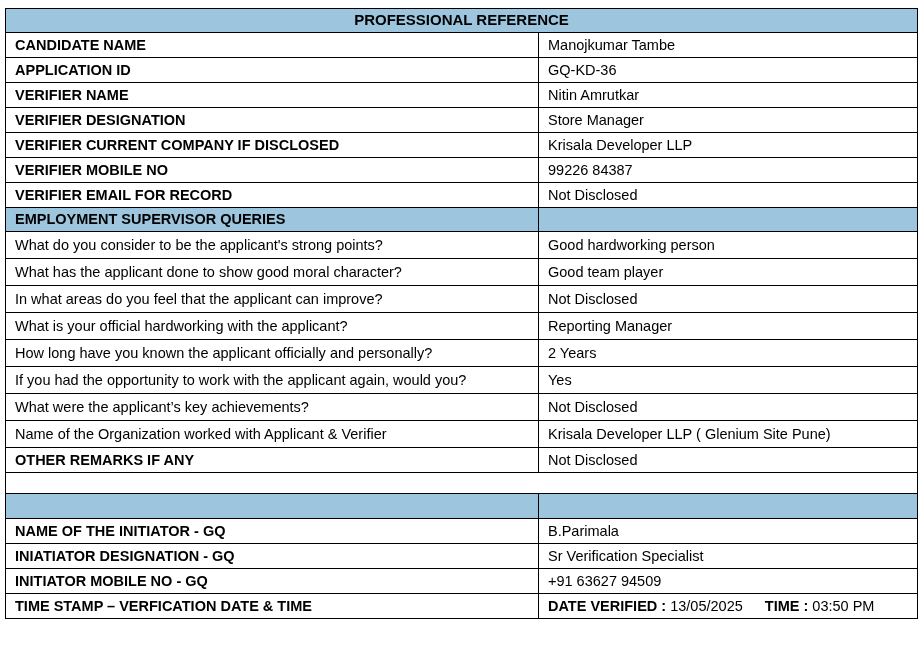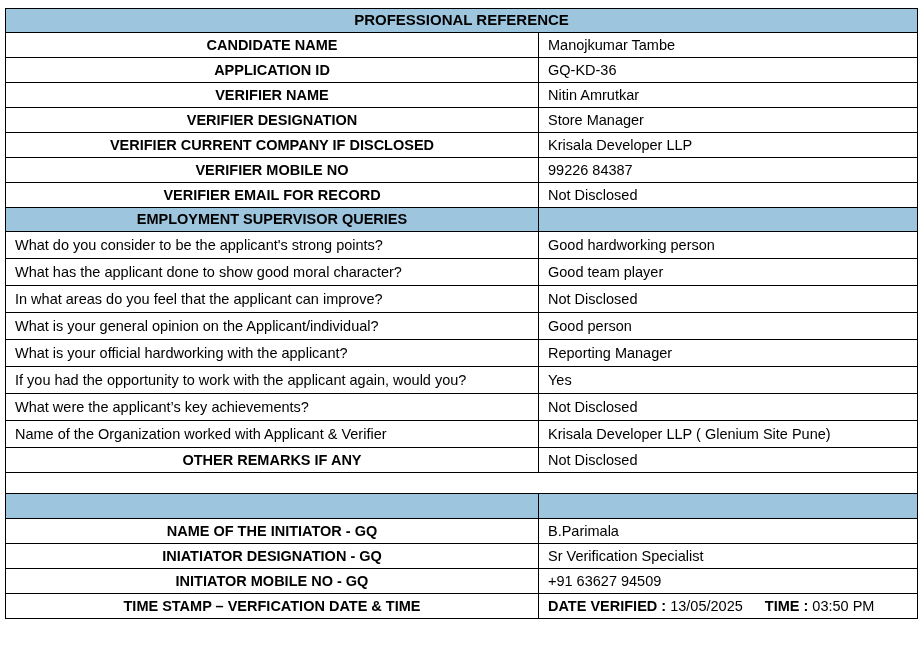--- a/index.html
+++ b/index.html
@@ -25,21 +25,21 @@
   }
   tr.r-title td {
     background: var(--accent);
     text-align: center;
     font-weight: 700;
     font-size: 15px;
     height: 23px;
   }
   tr.r td { height: 25px; }
   tr.r-q td { height: 27px; }
-  td.lbl { font-weight: 700; text-align: center; }
+  td.lbl { font-weight: 700; }
   tr.r-sub td { background: var(--accent); height: 24px; }
   tr.r-sub td.lbl { font-weight: 700; margin-left: 39px; }
   tr.r-gap td { height: 21px; background: #ffffff; }
   tr.r-blue td { background: var(--accent); height: 25px; }
   .ts-lbl { font-weight: 700; }
   .ts-val { font-weight: 400; }
   .ts-gap { display: inline-block; width: 14px; }
 </style>
 </head>
 <body>
@@ -98,26 +98,26 @@
     </tr>
     <tr class="r-q">
       <td>What has the applicant done to show good moral character?</td>
       <td>Good team player</td>
     </tr>
     <tr class="r-q">
       <td>In what areas do you feel that the applicant can improve?</td>
       <td>Not Disclosed</td>
     </tr>
     <tr class="r-q">
-      <td>What is your general opinion on the Applicant/individual?</td>
-      <td>Good person</td>
+      <td>What is your official hardworking with the applicant?</td>
+      <td>Reporting Manager</td>
     </tr>
     <tr class="r-q">
-      <td>What is your official hardworking with the applicant?</td>
-      <td>Reporting Manager</td>
+      <td>How long have you known the applicant officially and personally?</td>
+      <td>2 Years</td>
     </tr>
     <tr class="r-q">
       <td>If you had the opportunity to work with the applicant again, would you?</td>
       <td>Yes</td>
     </tr>
     <tr class="r-q">
       <td>What were the applicant’s key achievements?</td>
       <td>Not Disclosed</td>
     </tr>
     <tr class="r-q">

